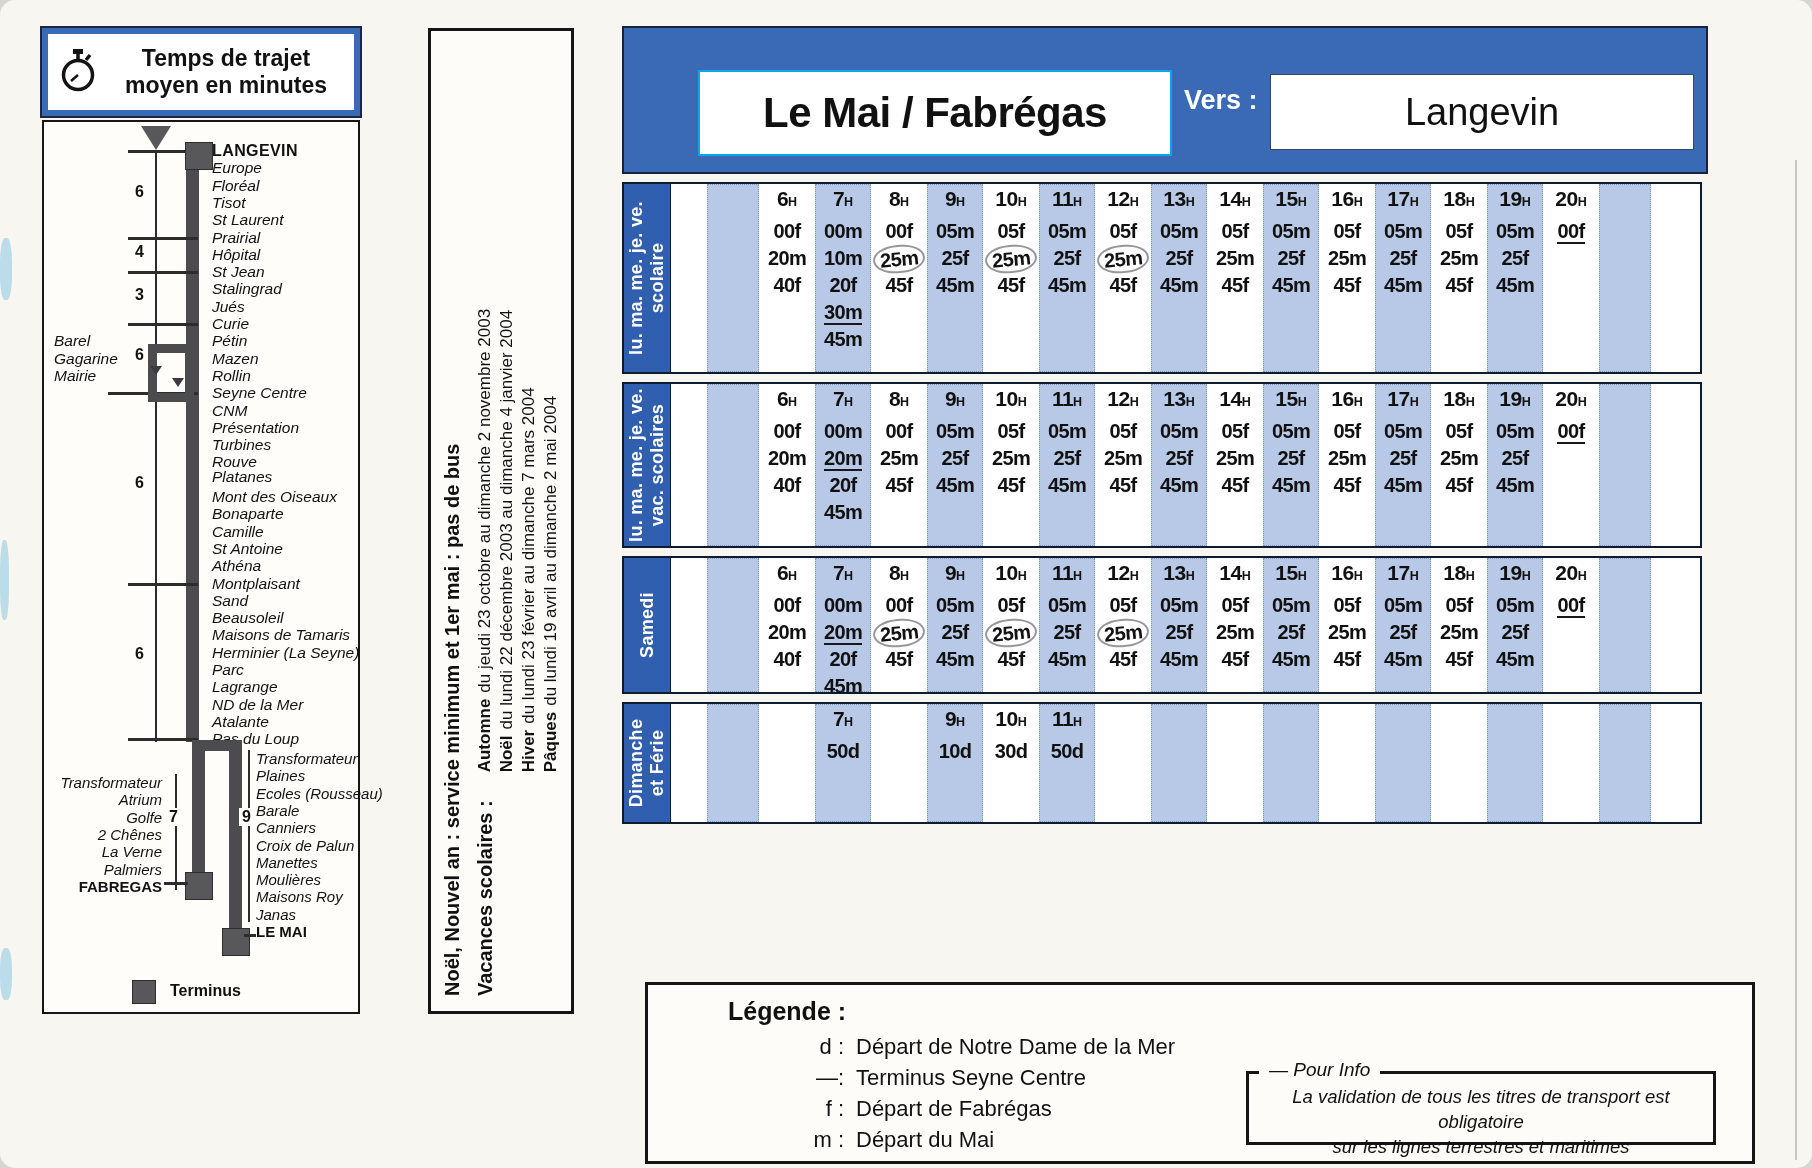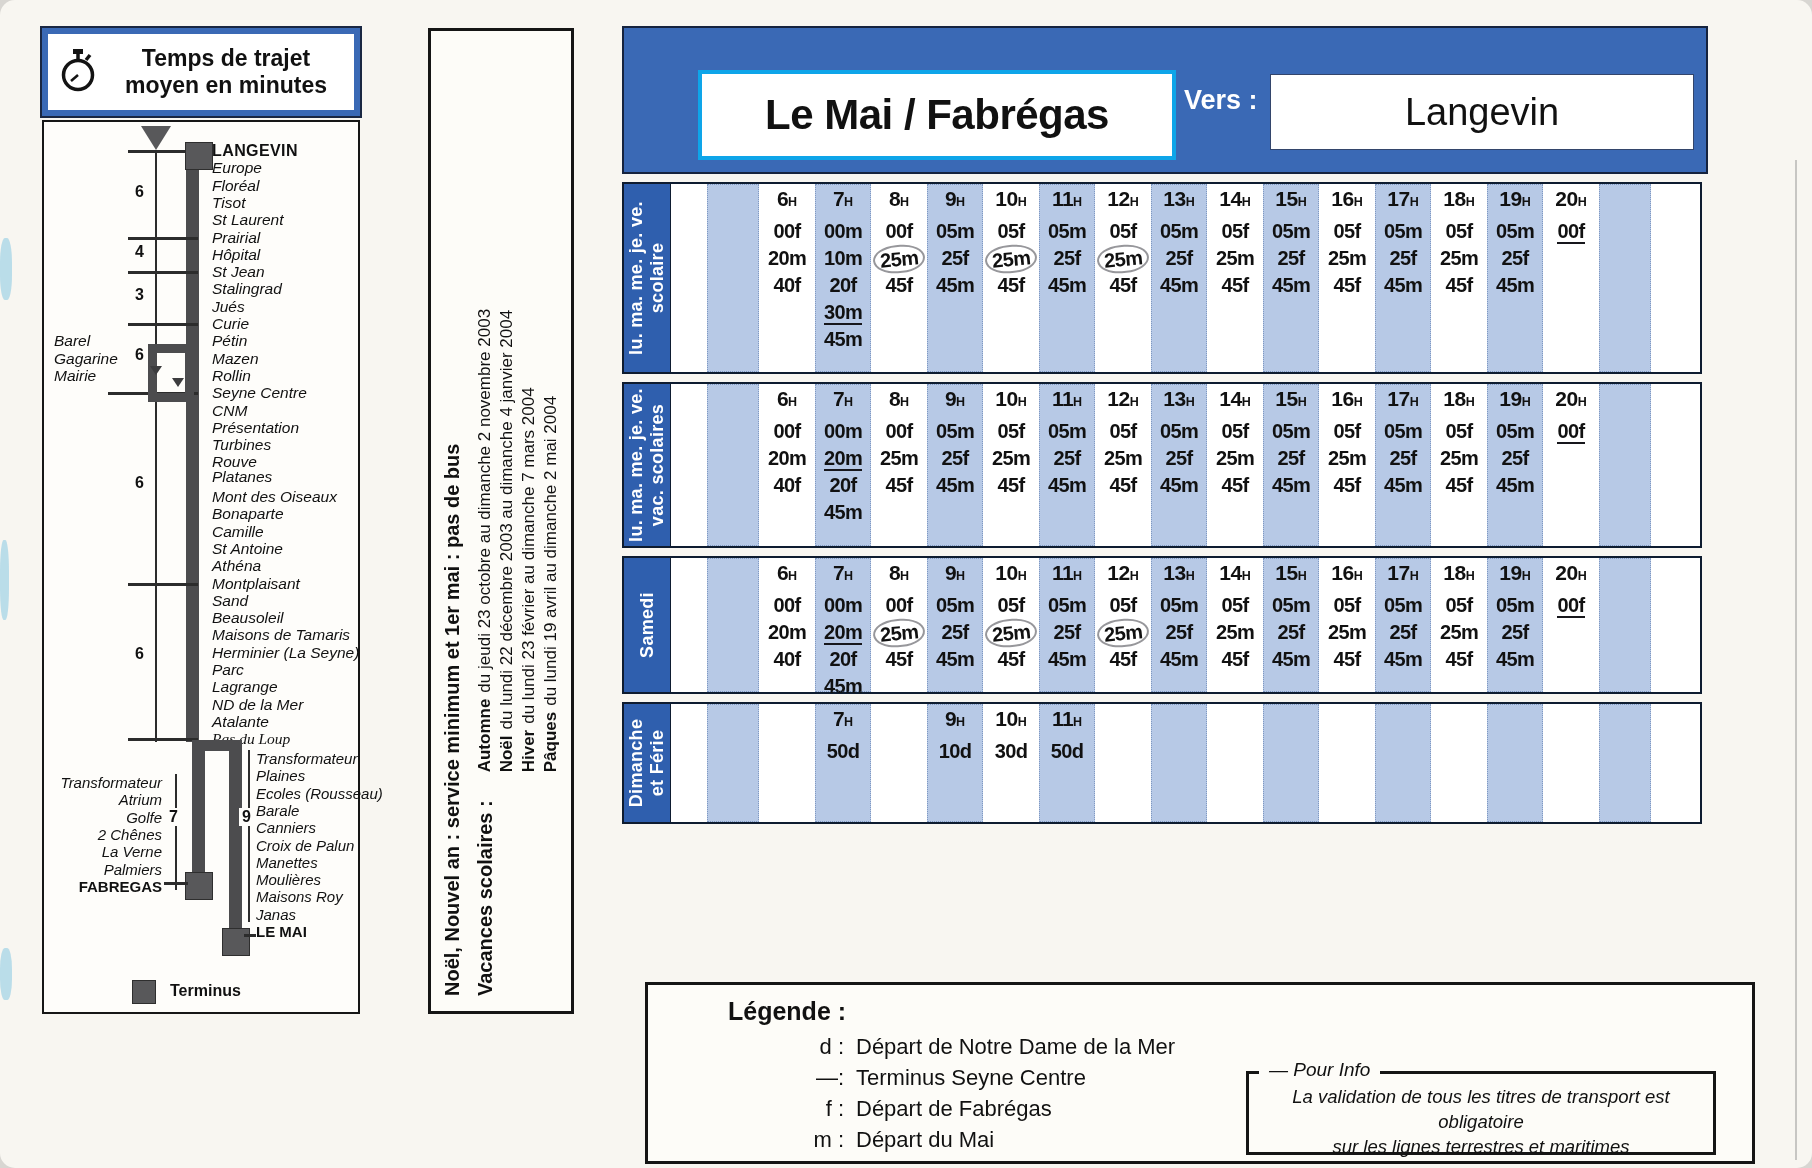--- a/index.html
+++ b/index.html
@@ -42,21 +42,21 @@
   .rot{position:absolute;left:50%;top:50%;width:950px;transform:translate(-50%,-50%) rotate(-90deg);}
   .n1{font-weight:bold;font-size:20px;margin:0 0 10px 0;white-space:nowrap;}
   .n2row{display:flex;align-items:flex-start;}
   .n2{font-weight:bold;font-size:20px;white-space:nowrap;margin-right:28px;}
   .vac{font-size:17px;line-height:22px;white-space:nowrap;}
   .vac b{margin-right:6px;}
 
   
   .banner{position:absolute;left:622px;top:26px;width:1086px;height:148px;box-sizing:border-box;
           background:var(--blue);border:2px solid #16233e;}
-  .route-box{position:absolute;left:74px;top:42px;width:470px;height:82px;background:#fff;border:4px solid #0ea5e9;
+  .route-box{position:absolute;left:74px;top:42px;width:470px;height:82px;background:#fff;border:2px solid #0ea5e9;
              display:flex;align-items:center;justify-content:center;font-weight:bold;font-size:42px;letter-spacing:-.5px;}
   .vers{position:absolute;left:560px;top:0;height:100%;display:flex;align-items:center;
         color:#fff;font-weight:bold;font-size:27px;}
   .dest-box{position:absolute;left:646px;top:46px;width:422px;height:74px;background:#fff;border:1px solid #33456b;
             display:flex;align-items:center;justify-content:center;font-size:38px;}
 
   .tt{position:absolute;left:622px;width:1080px;box-sizing:border-box;background:#fff;
       border:2px solid #0e1c30;display:flex;}
   .tt-side{width:46px;flex:none;background:var(--sideblue);position:relative;border-right:1px solid #0e1c30;}
   .tt-side-rot{position:absolute;left:50%;top:50%;transform:translate(-50%,-50%) rotate(-90deg);
@@ -75,21 +75,21 @@
   .mk-u .t{border-bottom:2.5px solid #17171c;}
   .mk-c .t{display:inline-block;border:2px solid #97979b;border-radius:50%/55%;padding:0 5px;margin:0 -5px;
            transform:rotate(-5deg);line-height:24px;}
 
   
   .legend-box{position:absolute;left:645px;top:982px;width:1110px;height:182px;box-sizing:border-box;
               border:3px solid #151515;background:#fdfcf8;}
   .legend-title{position:absolute;left:80px;top:12px;font-weight:bold;font-size:25px;}
   .legend-items{position:absolute;left:150px;top:48px;display:grid;grid-template-columns:58px auto;row-gap:3px;font-size:22px;line-height:28px;}
   .lsym{text-align:right;padding-right:12px;}
-  .pour-info{position:absolute;left:598px;top:86px;width:470px;height:84px;box-sizing:border-box;border:3px solid #151515;}
+  .pour-info{position:absolute;left:598px;top:86px;width:470px;height:74px;box-sizing:border-box;border:3px solid #151515;}
   .pi-label{position:absolute;top:-15px;left:10px;background:#fdfcf8;padding:0 10px;font-style:italic;font-size:19px;}
   .pi-label::before{content:"— ";}
   .pi-text{position:absolute;left:0;right:0;top:10px;text-align:center;font-style:italic;font-size:18.5px;line-height:25px;}
 </style>
 </head>
 <body>
 
 <div class="page" id="page" style="--blue: #3a69b5; --sideblue: #2f5fae; --stripe: #b7c9e6;">
 
   <div class="smudge" style="left:0;top:238px;width:12px;height:62px;"></div>
@@ -151,21 +151,21 @@
         <div class="stop" style="top: 435.2px;">Athéna</div>
         <div class="stop" style="top: 452.5px;">Montplaisant</div>
         <div class="stop" style="top: 469.8px;">Sand</div>
         <div class="stop" style="top: 487.1px;">Beausoleil</div>
         <div class="stop" style="top: 504.4px;">Maisons de Tamaris</div>
         <div class="stop" style="top: 521.7px;">Herminier (La Seyne)</div>
         <div class="stop" style="top: 539px;">Parc</div>
         <div class="stop" style="top: 556.3px; text-align: right;">Lagrange</div>
         <div class="stop" style="top: 573.6px;">ND de la Mer</div>
         <div class="stop" style="top: 590.9px;">Atalante</div>
-        <div class="stop" style="top: 608.2px; font-family: Liberation Serif, serif;">Pas du Loup</div>
+        <div class="stop" style="top: 608.2px;">Pas du Loup</div>
         <div class="sq" style="left: 141px; top: 20px;"></div>
         <div class="looplab" style="top: 210.3px;">Barel</div>
         <div class="looplab" style="top: 227.6px;">Gagarine</div>
         <div class="looplab" style="top: 244.9px;">Mairie</div>
         <div class="num" style="left: 88px; top: 61px;">6</div>
         <div class="num" style="left: 88px; top: 121px;">4</div>
         <div class="num" style="left: 88px; top: 164px;">3</div>
         <div class="num" style="left: 88px; top: 224px;">6</div>
         <div class="num" style="left: 88px; top: 352px;">6</div>
         <div class="num" style="left: 88px; top: 523px;">6</div>

